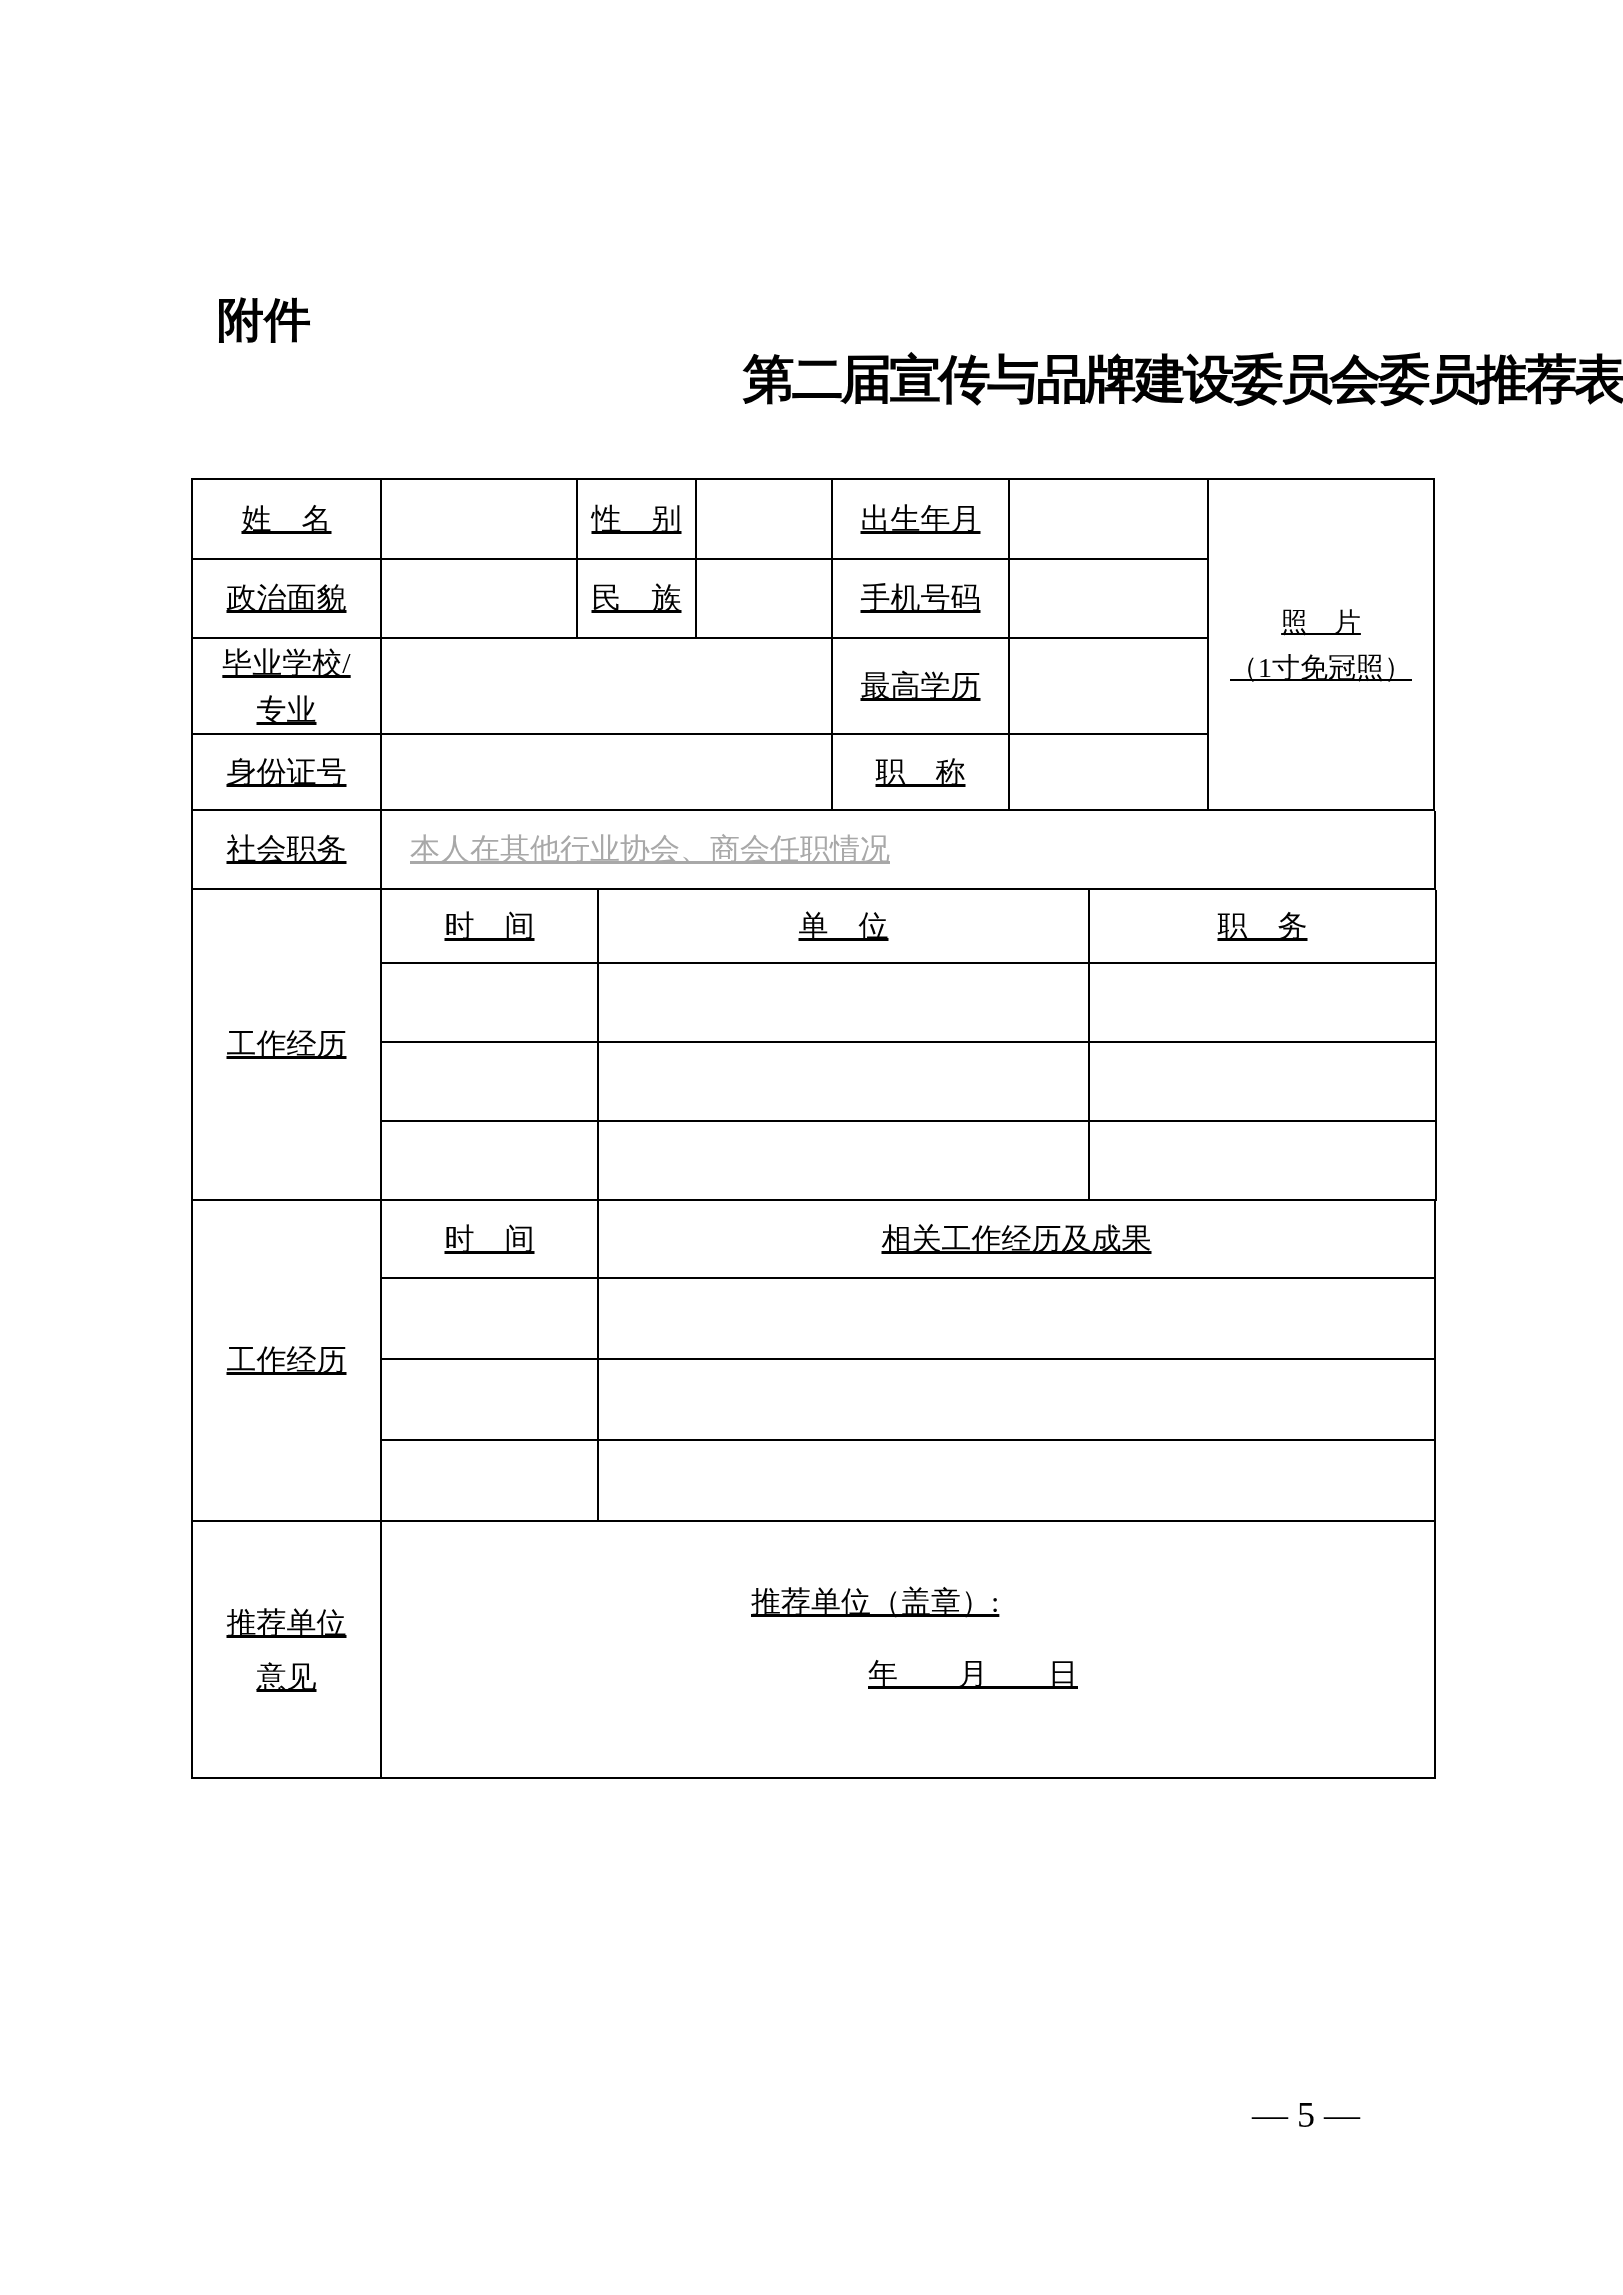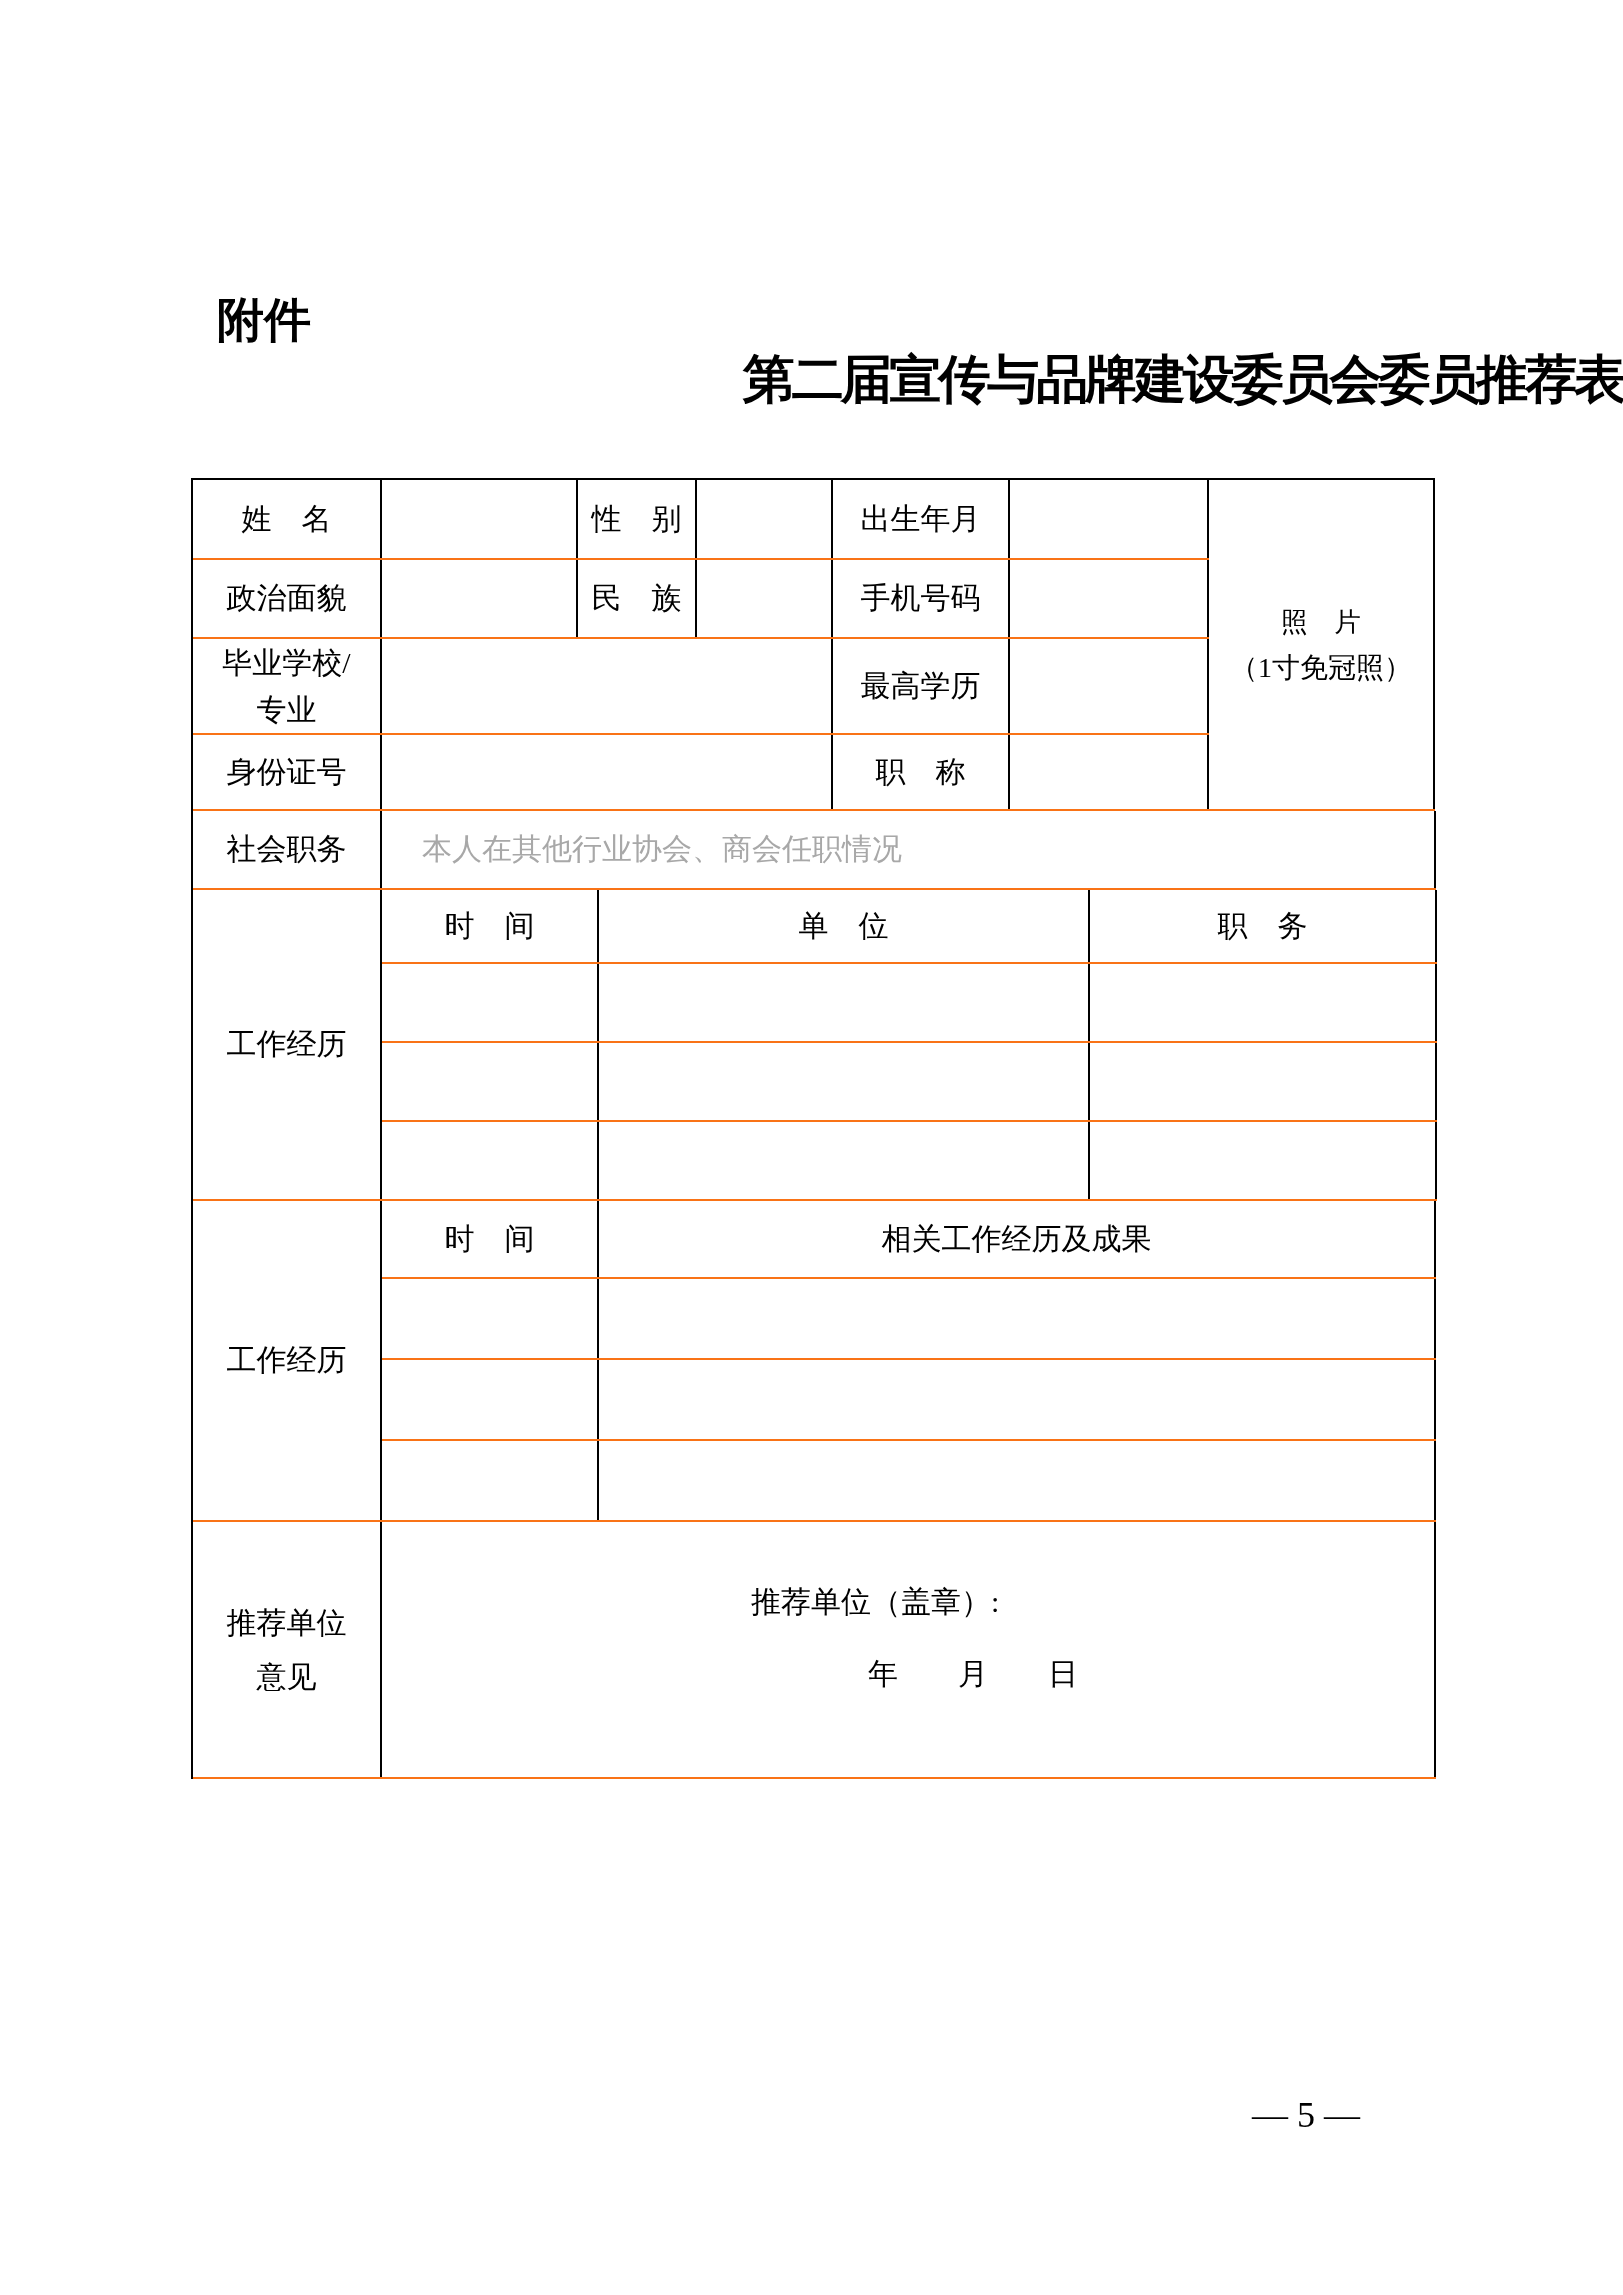--- a/index.html
+++ b/index.html
@@ -14,39 +14,39 @@
   .title{
     position:absolute;left:0;top:350px;width:100%;margin:0;text-align:right;
     font-family:"Liberation Sans", sans-serif;font-weight:bold;font-size:52px;letter-spacing:-3.1px;line-height:1.15;
   }
   .table-wrap{
     position:absolute;left:191px;top:478px;width:1242px;
     border-top:2px solid #000;border-left:2px solid #000;
   }
   table{border-collapse:collapse;table-layout:fixed;width:1242px}
   td{
-    border-right:2px solid #000;border-bottom:2px solid #f97316;
-    text-align:center;vertical-align:middle;font-size:30px;padding:0;overflow:hidden;
+    border-right:2px solid #000;border-bottom:2px solid #000000;
+    text-align:center;vertical-align:middle;font-size:30px;padding:0;overflow:hidden;text-decoration:underline;
   }
   tr.hr1 > td{height:78px}
   tr.hr2 > td{height:77px}
   tr.hr3 > td{height:84px}
   tr.hr4 > td{height:74px}
   tr.hr5 > td{height:78px}
   tr.hr6 > td{height:77px}
   tr.hr7 > td{height:77px}
   tr.hh  > td{height:72px}
   tr.hd  > td{height:77px}
   tr.hh2 > td{height:76px}
   tr.hd2 > td{height:79px}
   tr.hop > td{height:255px}
   .two-line{line-height:47px}
   .photo-cell{line-height:46px;font-size:26.6px}
   .photo-sub{font-size:28px}
-  .ph-cell{text-align:left;padding-left:40px;color:#a8a8a8}
+  .ph-cell{text-align:left;padding-left:28px;color:#a8a8a8}
   .opinion-content{vertical-align:top;text-align:left}
   .op-inner{padding-top:60px}
   .op-line1{margin-left:369px;font-size:30px}
   .op-line2{margin-left:486px;margin-top:31px;font-size:30px}
   .opinion-label{line-height:54px}
   .pagenum{
     position:absolute;left:1224px;top:2094px;width:164px;text-align:center;
     font-size:36px;font-family:"Liberation Serif", serif;
   }
 </style>

